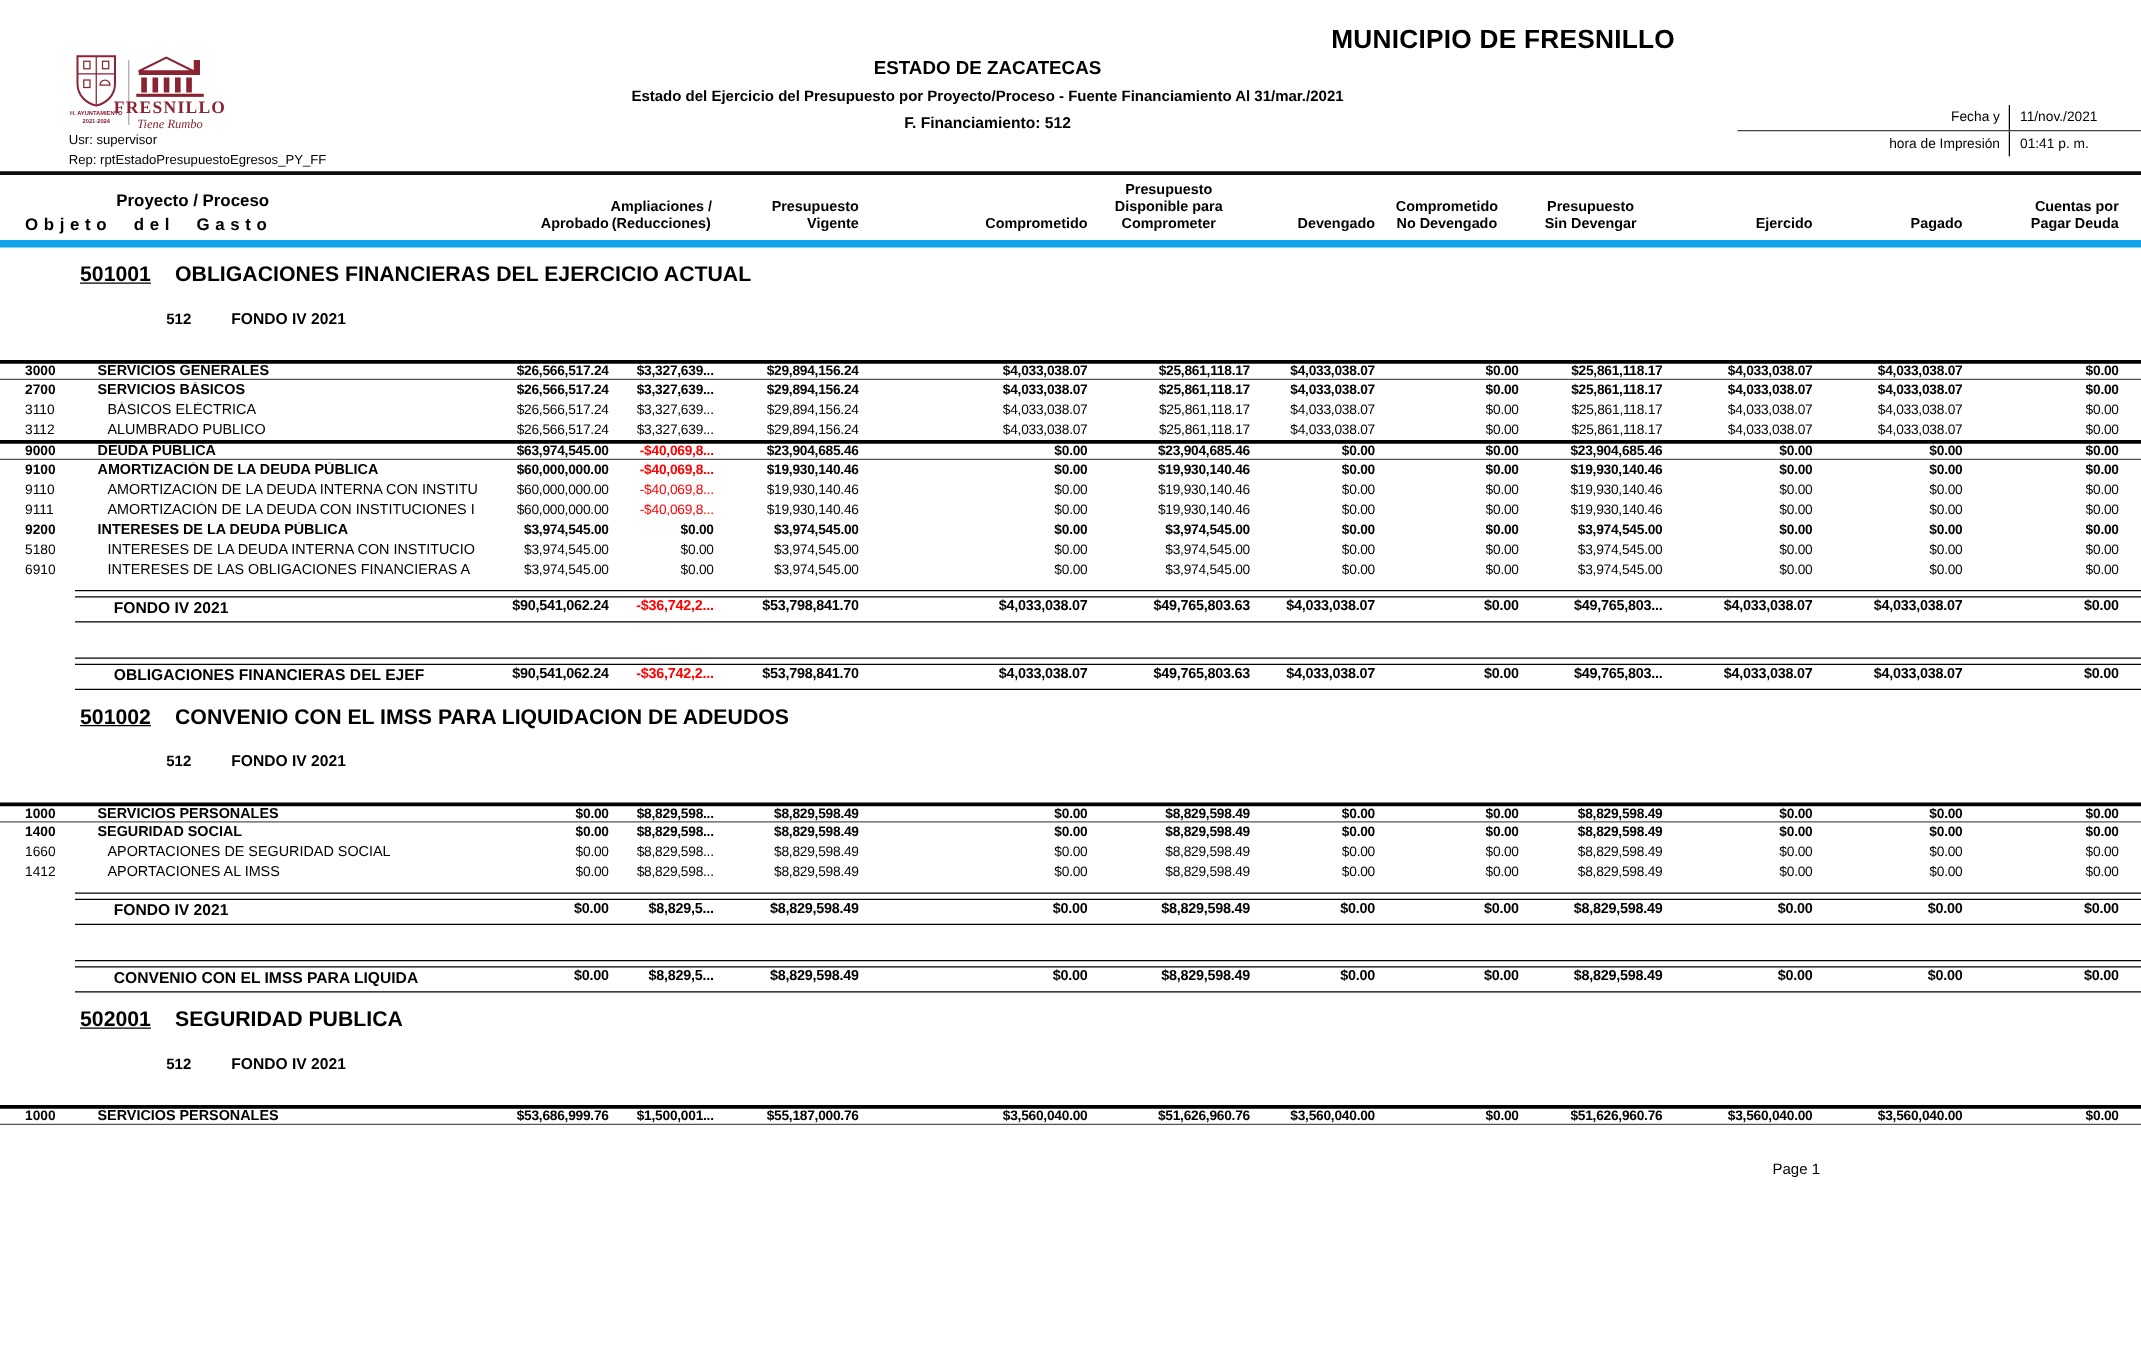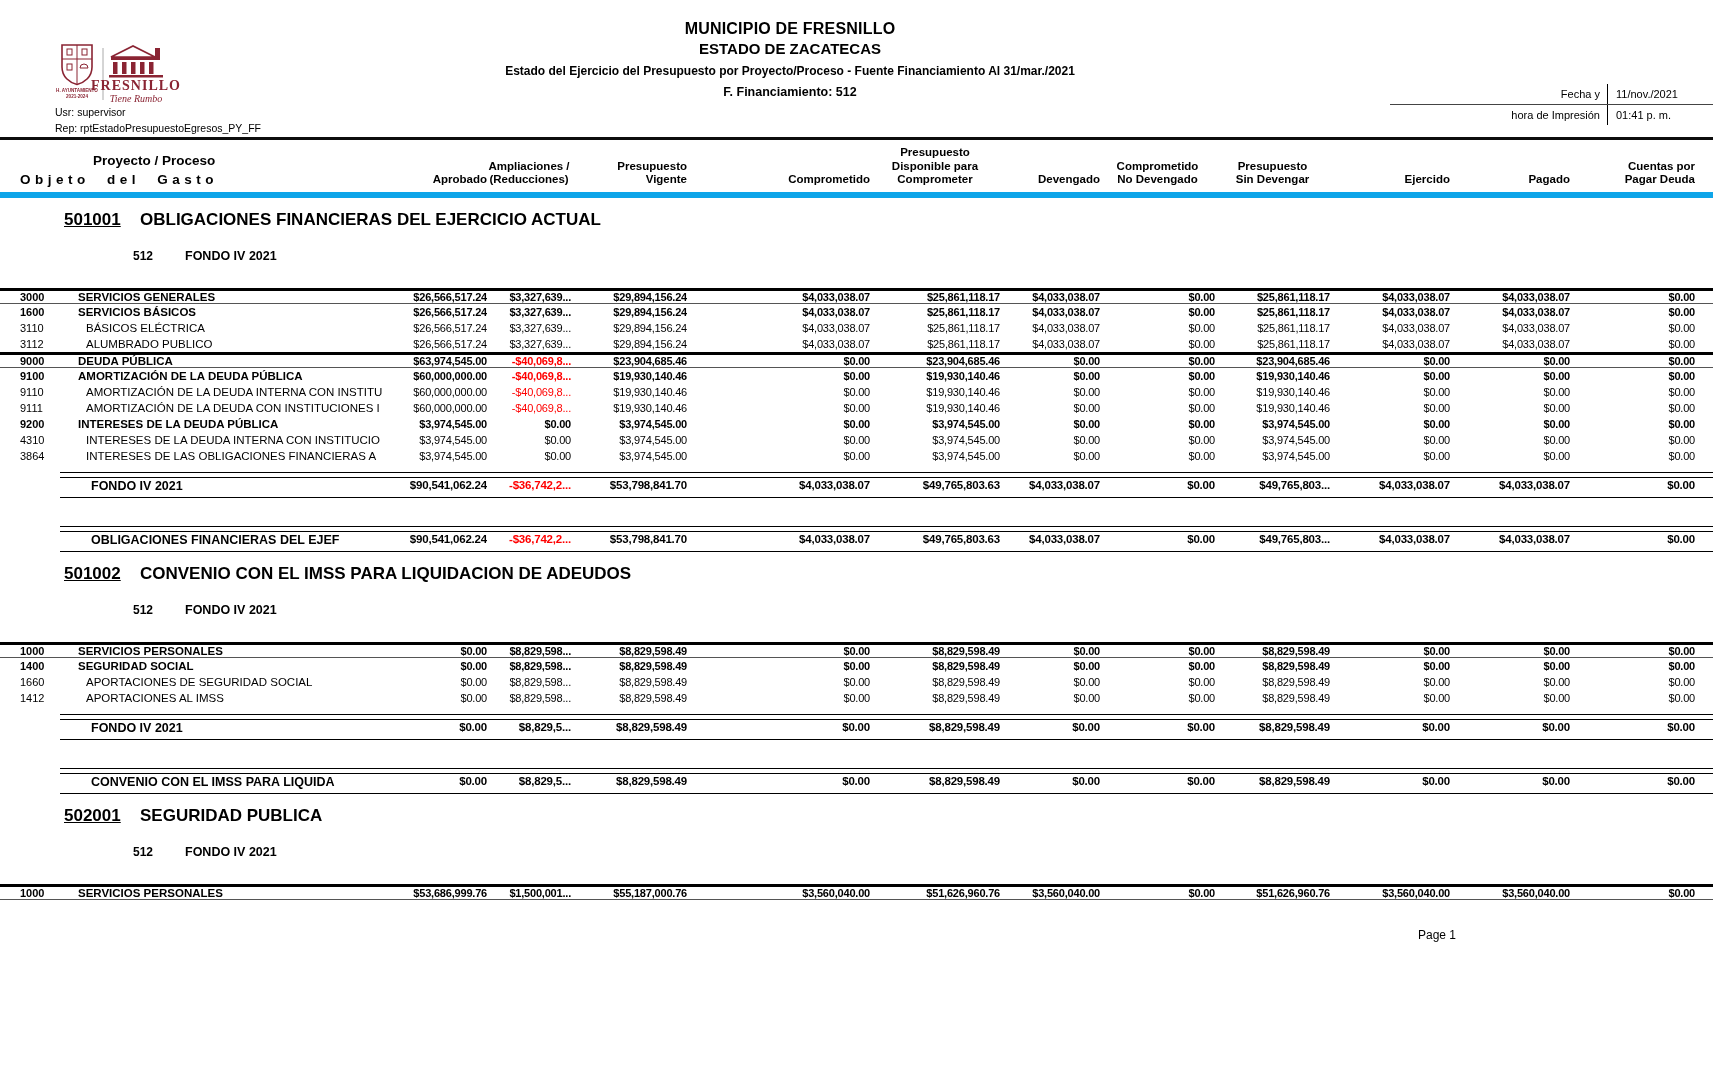--- a/index.html
+++ b/index.html
@@ -8,21 +8,21 @@
     width:1713px; height:1088px; background:#ffffff; position:relative;
     font-family:"Liberation Sans","DejaVu Sans",sans-serif; color:#000;
     overflow:hidden;
   }
   
   .hdr { position:relative; height:137px; }
   .logo { position:absolute; left:55px; top:42px; }
   .usr-line { position:absolute; left:55px; top:106px; font-size:10.5px; }
   .rep-line { position:absolute; left:55px; top:122px; font-size:10.5px; }
   .titles { position:absolute; left:240px; top:20px; width:1100px; text-align:center; }
-  .t1 { font-size:16px; font-weight:bold; letter-spacing:.2px; }
+  .t1 { font-size:21px; font-weight:bold; letter-spacing:.2px;text-align:right; }
   .t2 { font-size:15px; font-weight:bold; margin-top:2px; }
   .t3 { font-size:12px; font-weight:bold; margin-top:7px; }
   .t4 { font-size:12.5px; font-weight:bold; margin-top:7px; }
   .datebox { position:absolute; left:1390px; top:84px; width:323px; font-size:11px; }
   .daterow { display:flex; align-items:stretch; }
   .daterow.first { border-bottom:1px solid #444; }
   .dlabel { width:217px; text-align:right; padding:4px 7px 4px 0; }
   .dvalue { flex:1; border-left:1.5px solid #000; padding:4px 0 4px 8px; }
   
   .grid {
@@ -151,21 +151,21 @@
             <div class="cell val">$4,033,038.07</div>
             <div class="cell val">$25,861,118.17</div>
             <div class="cell val">$4,033,038.07</div>
             <div class="cell val">$0.00</div>
             <div class="cell val">$25,861,118.17</div>
             <div class="cell val">$4,033,038.07</div>
             <div class="cell val">$4,033,038.07</div>
             <div class="cell val">$0.00</div>
           </div>
           <div class="grid row subgroup">
-            <div class="cell code">1600</div>
+            <div class="cell code">2700</div>
             <div class="cell label">SERVICIOS BÁSICOS</div>
             <div class="cell val">$26,566,517.24</div>
             <div class="cell val">$3,327,639...</div>
             <div class="cell val">$29,894,156.24</div>
             <div class="cell val">$4,033,038.07</div>
             <div class="cell val">$25,861,118.17</div>
             <div class="cell val">$4,033,038.07</div>
             <div class="cell val">$0.00</div>
             <div class="cell val">$25,861,118.17</div>
             <div class="cell val">$4,033,038.07</div>
@@ -271,36 +271,36 @@
             <div class="cell val">$0.00</div>
             <div class="cell val">$3,974,545.00</div>
             <div class="cell val">$0.00</div>
             <div class="cell val">$0.00</div>
             <div class="cell val">$3,974,545.00</div>
             <div class="cell val">$0.00</div>
             <div class="cell val">$0.00</div>
             <div class="cell val">$0.00</div>
           </div>
           <div class="grid row detail">
-            <div class="cell code">4310</div>
+            <div class="cell code">5180</div>
             <div class="cell label">INTERESES DE LA DEUDA INTERNA CON INSTITUCIO</div>
             <div class="cell val">$3,974,545.00</div>
             <div class="cell val">$0.00</div>
             <div class="cell val">$3,974,545.00</div>
             <div class="cell val">$0.00</div>
             <div class="cell val">$3,974,545.00</div>
             <div class="cell val">$0.00</div>
             <div class="cell val">$0.00</div>
             <div class="cell val">$3,974,545.00</div>
             <div class="cell val">$0.00</div>
             <div class="cell val">$0.00</div>
             <div class="cell val">$0.00</div>
           </div>
           <div class="grid row detail">
-            <div class="cell code">3864</div>
+            <div class="cell code">6910</div>
             <div class="cell label">INTERESES DE LAS OBLIGACIONES FINANCIERAS A</div>
             <div class="cell val">$3,974,545.00</div>
             <div class="cell val">$0.00</div>
             <div class="cell val">$3,974,545.00</div>
             <div class="cell val">$0.00</div>
             <div class="cell val">$3,974,545.00</div>
             <div class="cell val">$0.00</div>
             <div class="cell val">$0.00</div>
             <div class="cell val">$3,974,545.00</div>
             <div class="cell val">$0.00</div>

